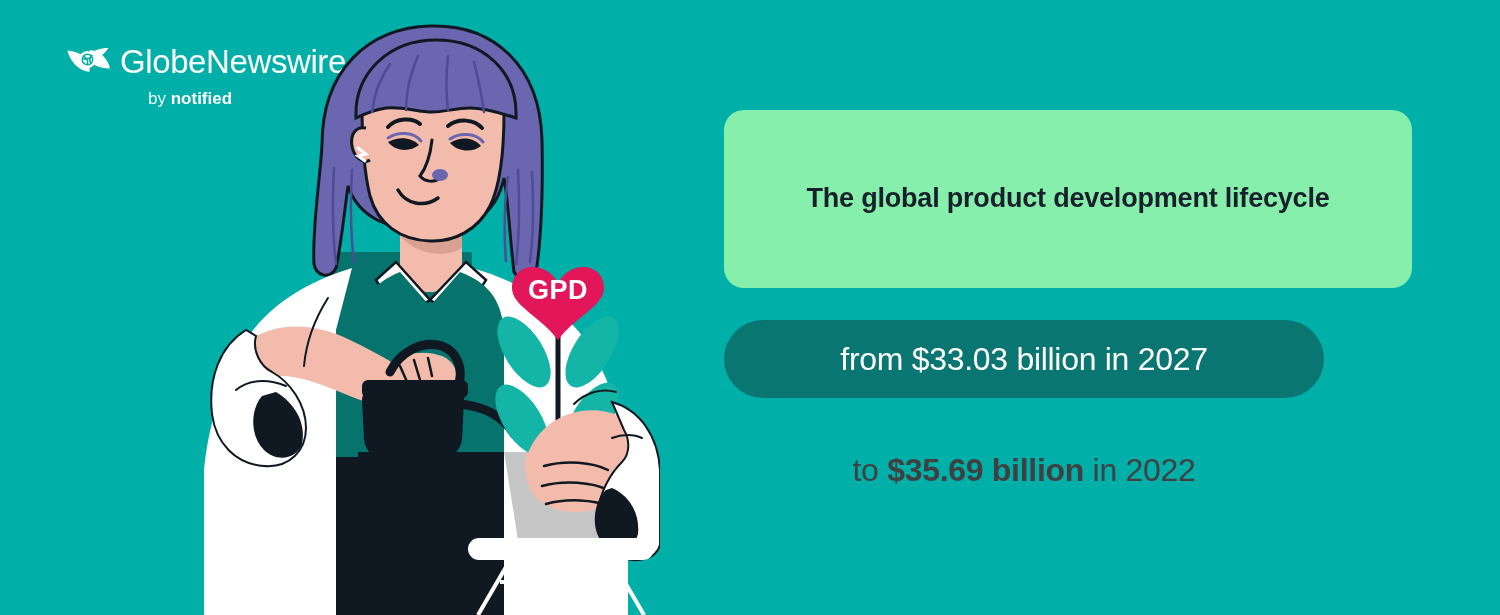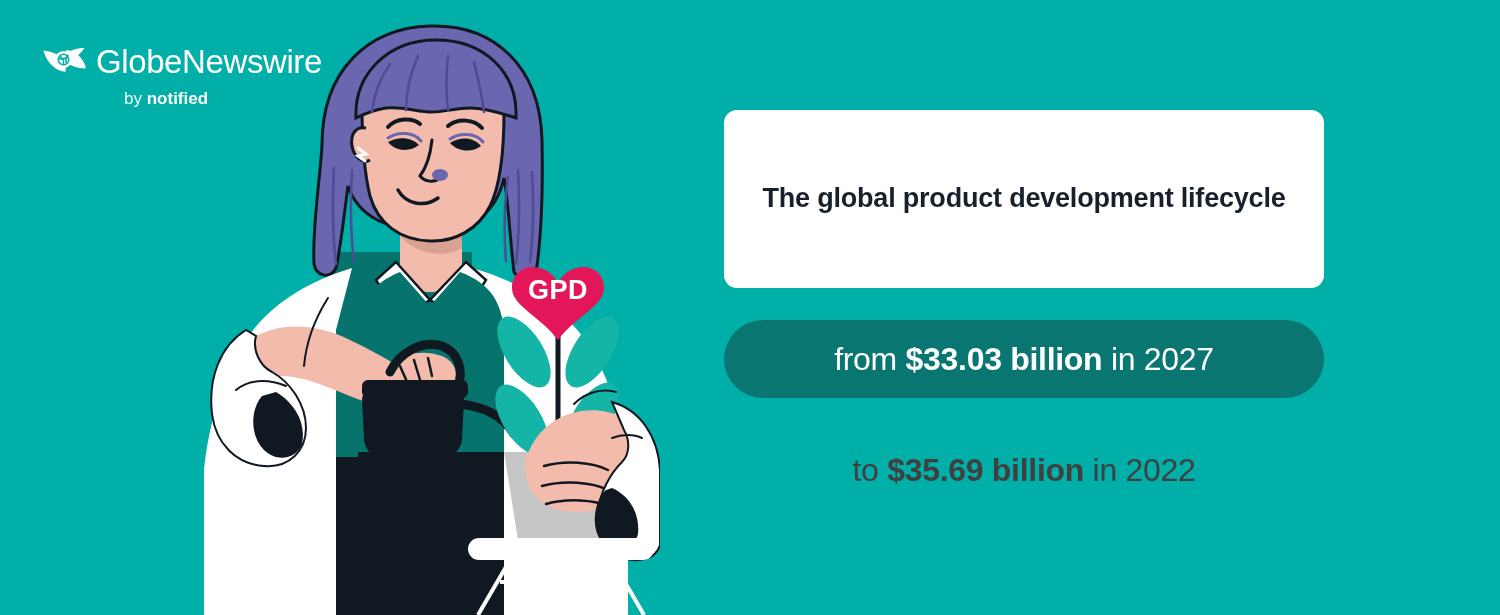--- a/index.html
+++ b/index.html
@@ -8,61 +8,61 @@
     font-family:"Liberation Sans", sans-serif;
     background:#00afa8;
   }
   #stage{
     position:relative;width:1500px;height:615px;
     background:#00afa8;overflow:hidden;
   }
 
   
   #logo{
-    position:absolute;left:40px;top:44px;width:300px;height:76px;
+    position:absolute;left:64px;top:44px;width:300px;height:76px;
   }
   #logo-mark{position:absolute;left:0;top:0;width:52px;height:46px;}
   #logo-word{
     position:absolute;left:56px;top:-4px;
     font-size:33px;line-height:44px;color:#ffffff;
     letter-spacing:-0.4px;white-space:nowrap;
   }
   #logo-sub{
     position:absolute;left:84px;top:44px;
     font-size:17px;line-height:22px;color:#ffffff;white-space:nowrap;
   }
   #logo-sub .by{font-weight:300;opacity:.95;margin-top:17px;}
   #logo-sub .nm{font-weight:700;text-align:right;}
 
   
   #illo{position:absolute;left:100px;top:0;width:560px;height:536px;}
   #illo svg{display:block;width:560px;height:615px;}
 
   
   #headline-card{
-    position:absolute;left:724px;top:110px;width:600px;height:178px;
-    background:#ffffff;border-radius:13px;
+    position:absolute;left:724px;top:110px;width:688px;height:178px;
+    background:#86efac;border-radius:20px;
     display:flex;align-items:center;justify-content:center;
   }
   #headline-text{
     color:#18202b;font-size:27px;font-weight:700;
     line-height:1.62;text-align:center;letter-spacing:-0.2px;
     padding:0 28px;
   }
 
   #pill{
     position:absolute;left:724px;top:320px;width:600px;height:78px;
     background:#0a7671;border-radius:39px;
     display:flex;align-items:center;justify-content:center;
   }
   #pill-text{
     color:#ffffff;font-size:32px;line-height:1;letter-spacing:-0.3px;
     font-weight:400;white-space:nowrap;
   }
-  #pill-text b{font-weight:700;}
+  #pill-text b{font-weight:400;}
 
   #tagline{
     position:absolute;left:724px;top:440px;width:600px;height:60px;
     display:flex;align-items:center;justify-content:center;
   }
   #tagline-text{
     color:#404040;font-size:32px;line-height:1;letter-spacing:-0.3px;
     font-weight:400;white-space:nowrap;
   }
   #tagline-text b{font-weight:700;}

